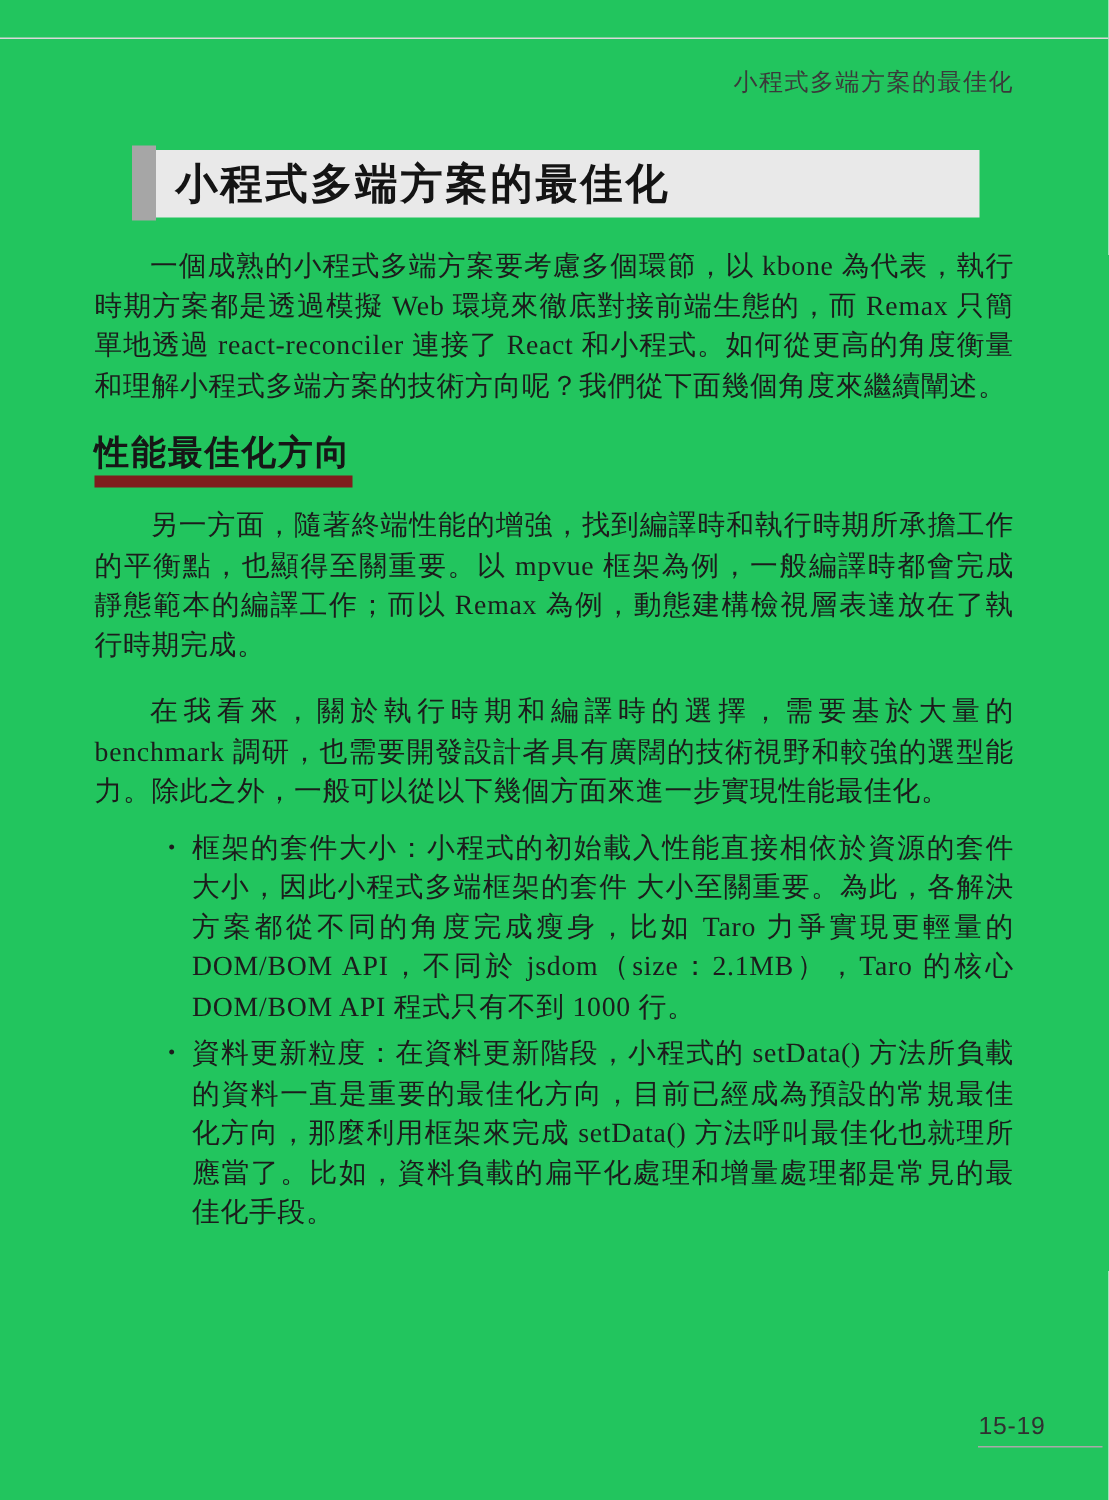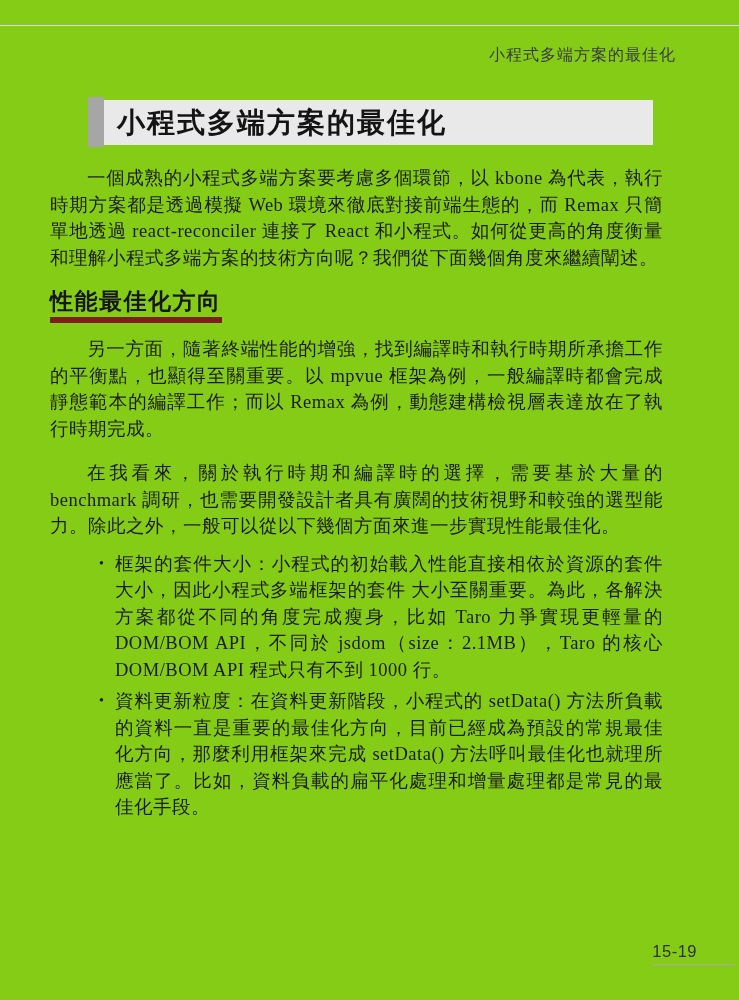--- a/index.html
+++ b/index.html
@@ -4,21 +4,21 @@
 <style>
   html, body {
     margin: 0;
     padding: 0;
     background: #ffffff;
   }
   .page {
     position: relative;
     width: 739px;
     height: 1000px;
-    background: #84cc16;
+    background: #22c55e;
     overflow: hidden;
     font-family: "Liberation Serif", "DejaVu Serif", serif;
     color: #1c1c1c;
   }
 
   
   .top-rule {
     position: absolute;
     top: 25px; left: 0; right: 0;
     height: 1px;
@@ -53,21 +53,21 @@
     font-size: 28px;
     font-weight: bold;
     letter-spacing: 2px;
     line-height: 45px;
     color: #141414;
   }
 
   
   .body-block {
     position: absolute;
-    left: 50px; top: 165px;
+    left: 63px; top: 165px;
     width: 613px;
   }
   .body-block p {
     margin: 0;
     font-size: 18.5px;
     line-height: 26.5px;
     letter-spacing: 0.5px;
     text-align: justify;
     text-indent: 2em;
   }
@@ -78,21 +78,21 @@
   h2.section-heading {
     display: inline-block;
     margin: 17px 0 0 0;
     font-family: "Liberation Sans", "DejaVu Sans", sans-serif;
     font-size: 23px;
     font-weight: bold;
     letter-spacing: 1.5px;
     line-height: 1.15;
     color: #161616;
     padding-bottom: 3px;
-    border-bottom: 6px solid #7f1d1d;
+    border-bottom: 8px solid #7f1d1d;
   }
 
   ul.bullet-list {
     margin: 11px 0 0 0;
     padding: 0 0 0 65px;
     list-style: none;
   }
   ul.bullet-list li {
     position: relative;
     font-size: 18.5px;

